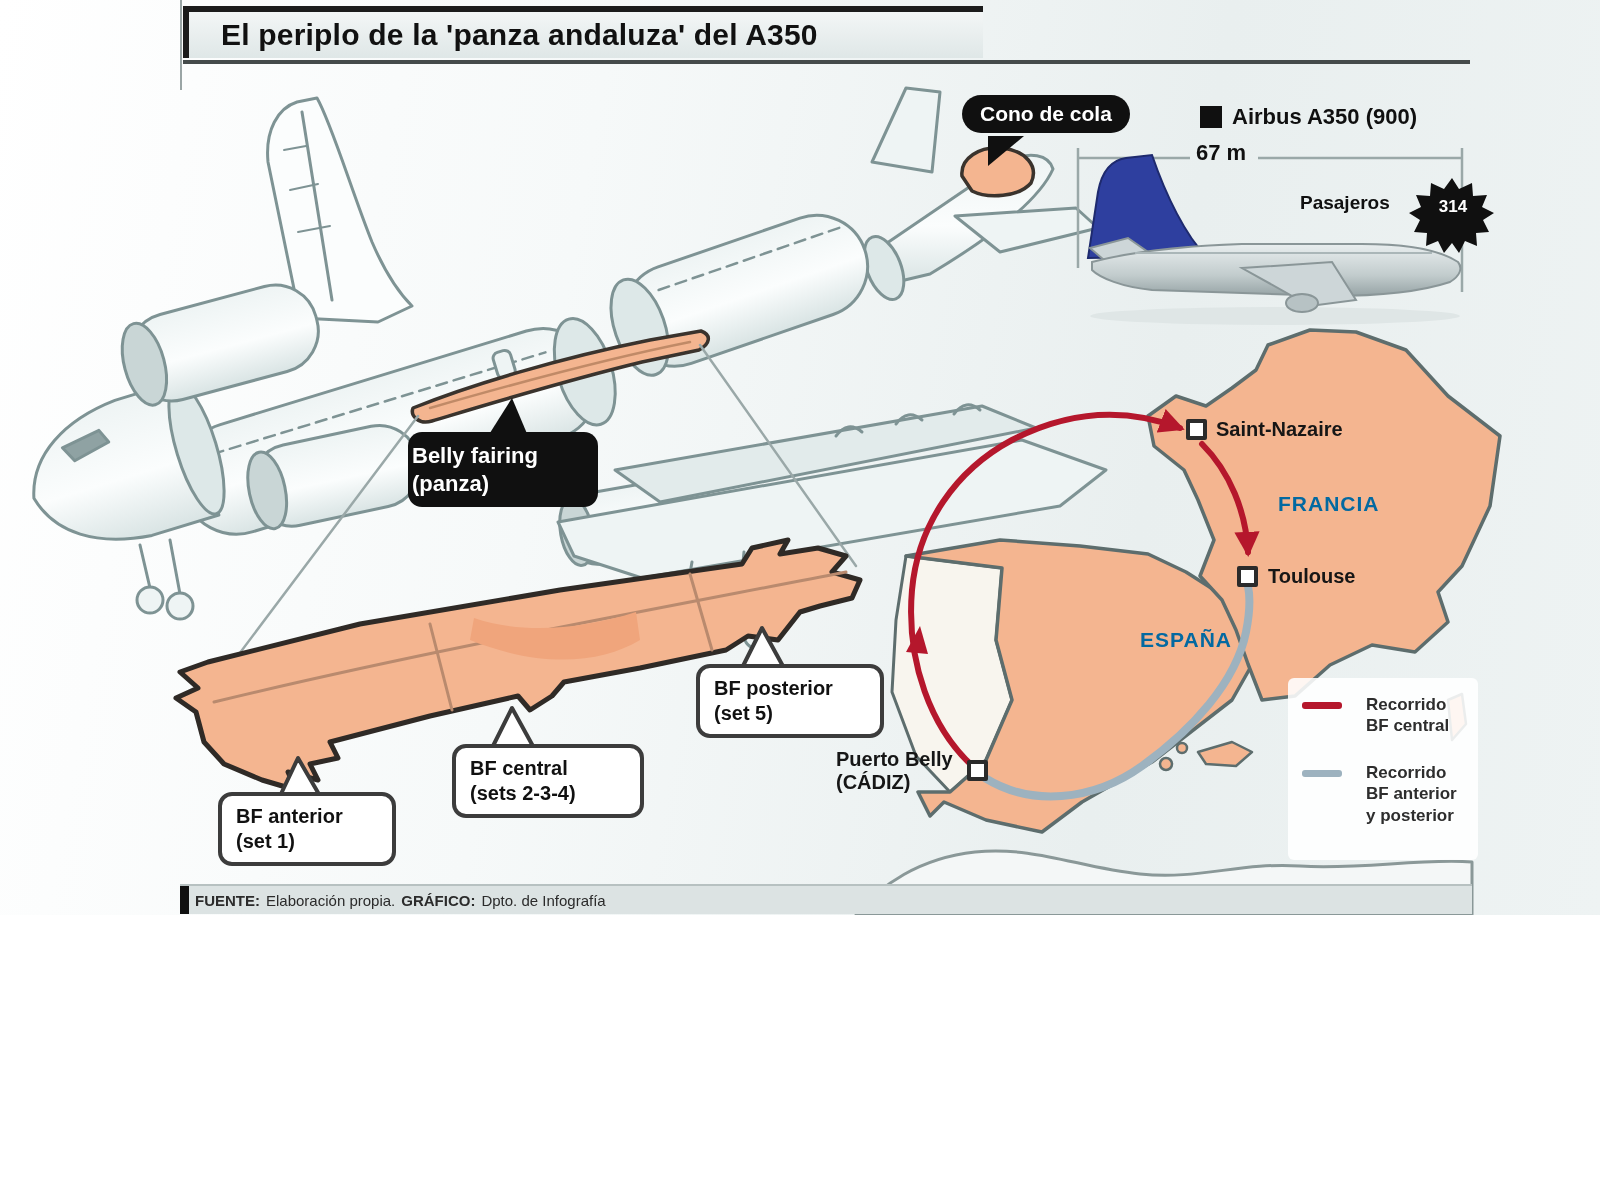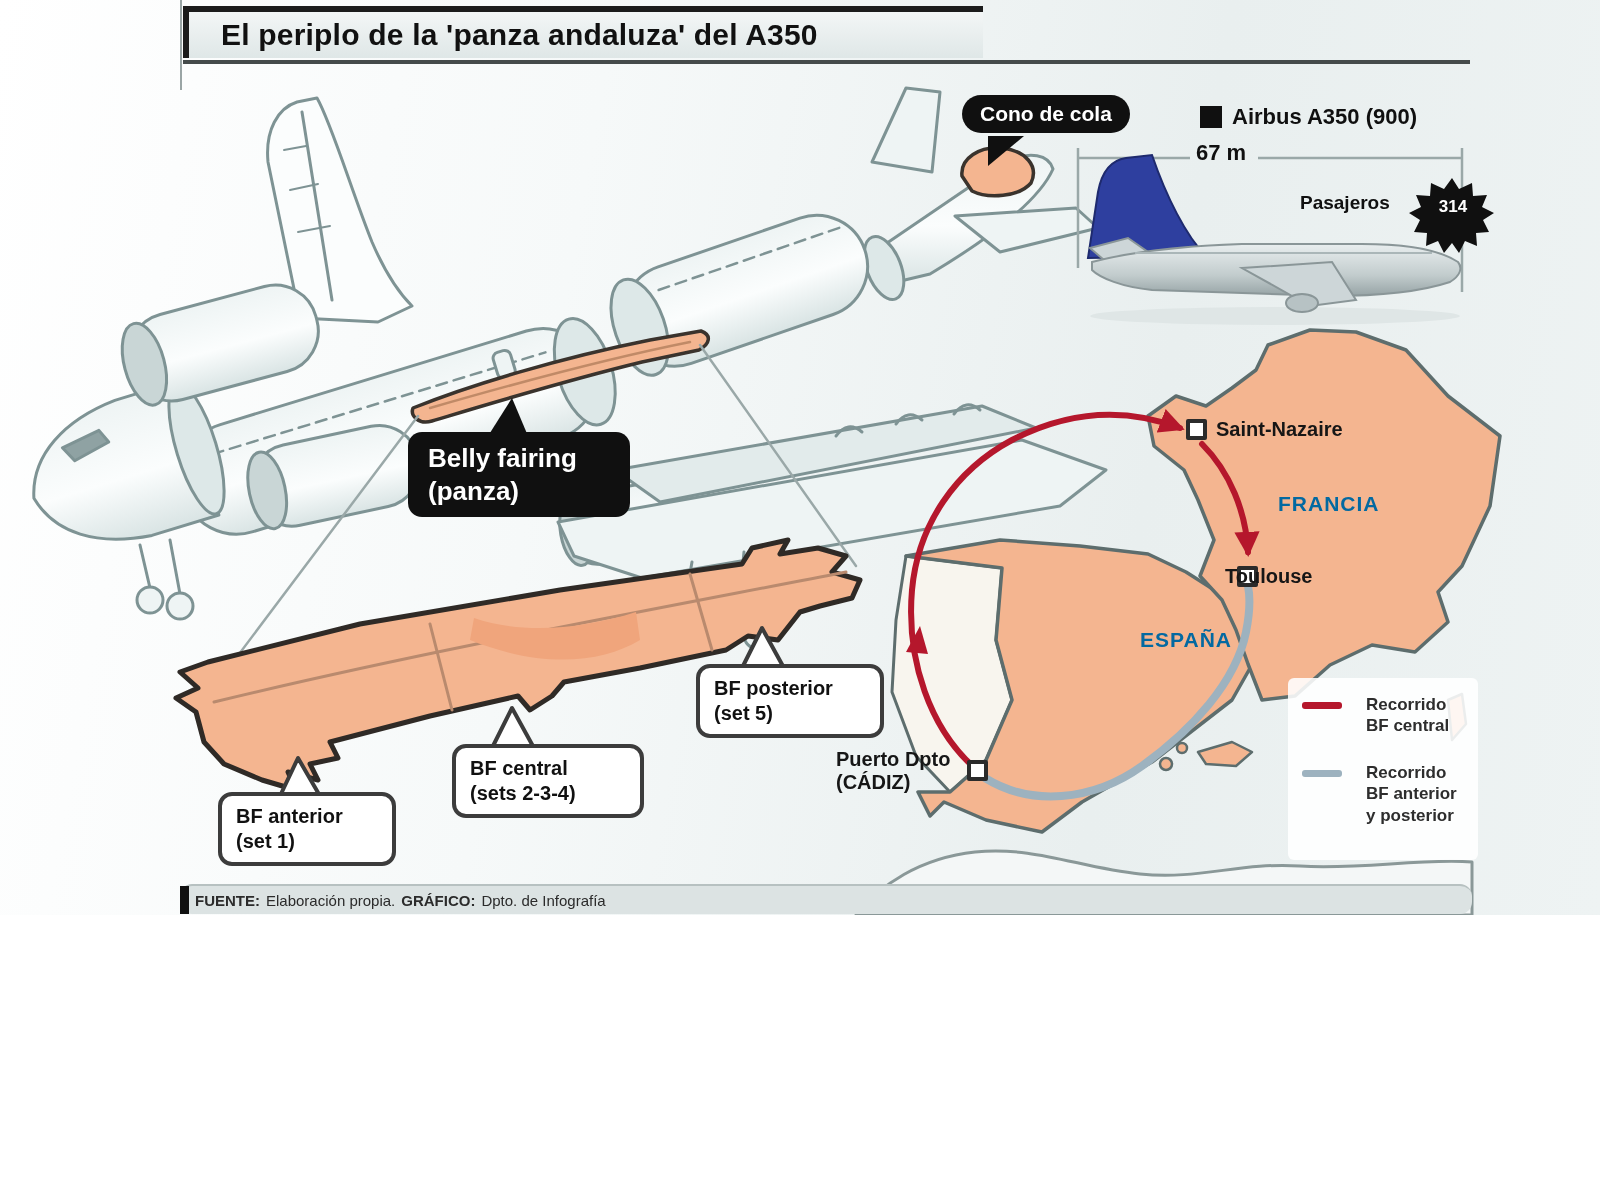--- a/index.html
+++ b/index.html
@@ -15,21 +15,21 @@
              border-top:6px solid #1c1c1c;border-left:6px solid #1c1c1c;
              background:linear-gradient(#f3f6f6,#dfe7e7);
              display:flex;align-items:center;padding-left:16px;box-sizing:border-box;}
   .title-bar h1{margin:16px;font-size:30px;font-weight:bold;color:#111;letter-spacing:.2px;}
   .title-underline{position:absolute;left:183px;top:60px;width:1287px;height:4px;background:#454b4b;z-index:6;}
   .left-hairline{position:absolute;left:180px;top:0;width:2px;height:90px;background:#9aa5a5;z-index:6;}
 
   .pill{background:#101010;color:#fff;font-weight:bold;border-radius:24px;
         padding:7px 18px;font-size:21px;z-index:6;}
   .black-box{background:#101010;color:#fff;font-weight:bold;border-radius:14px;
-        padding:10px 20px;font-size:26px;line-height:1.25;z-index:6;}
+        padding:10px 4px;font-size:22px;line-height:1.25;z-index:6;}
   .bubble{background:#fff;border:4px solid #3c3c3c;border-radius:14px;color:#111;
         font-weight:bold;font-size:20px;line-height:1.25;padding:8px 14px;z-index:6;}
 
   .spec-row{position:absolute;left:1200px;top:104px;z-index:6;display:flex;align-items:center;gap:10px;text-align:center;}
   .sq-icon{width:22px;height:22px;background:#101010;display:inline-block;}
   .spec-row .model{font-size:22px;font-weight:bold;color:#101010;}
   .dim-label{position:absolute;left:1196px;top:140px;z-index:6;font-size:22px;font-weight:bold;
              background:transparent;color:#101010;}
   .pax-label{position:absolute;left:1300px;top:192px;z-index:6;font-size:19px;font-weight:bold;color:#101010;}
   .pax-num{position:absolute;left:1428px;top:197px;width:50px;text-align:center;z-index:7;
@@ -40,21 +40,21 @@
 
   .legend-panel{position:absolute;left:1288px;top:678px;width:190px;height:182px;z-index:4;
                 background:rgba(255,255,255,.88);border-radius:6px;}
   .legend-item{position:absolute;z-index:6;display:flex;align-items:flex-start;gap:24px;}
   .swatch{width:40px;height:7px;border-radius:3px;margin-top:8px;flex:0 0 auto;}
   .sw-red{background:#b5172c;}
   .sw-gray{background:#9db2bf;}
   .legend-item .txt{font-size:17px;font-weight:bold;color:#2d2d2d;line-height:1.25;}
 
   .footer-bar{position:absolute;left:180px;top:884px;width:1292px;height:30px;z-index:6;
-              background:#dce3e3;border-top:2px solid #b7c1c1;display:flex;align-items:center;box-sizing:border-box;border-radius:12px;}
+              background:#dce3e3;border-top:2px solid #b7c1c1;display:flex;align-items:center;box-sizing:border-box;}
   .footer-tick{width:9px;height:100%;background:#101010;margin-right:12px;flex:0 0 auto;}
   .footer-bar span{font-size:15px;color:#2b2b2b;margin-right:6px;white-space:nowrap;}
   .footer-bar .b{font-weight:bold;}
 </style>
 </head>
 <body>
 
 <div class="page">
   <div class="info-bg"></div>
 
@@ -256,22 +256,22 @@
 (panza)</div>
 
   <div class="bubble lbl ml" style="left:218px;top:792px;width:142px;">BF anterior
 (set 1)</div>
   <div class="bubble lbl ml" style="left:452px;top:744px;width:156px;">BF central
 (sets 2-3-4)</div>
   <div class="bubble lbl ml" style="left:696px;top:664px;width:152px;">BF posterior
 (set 5)</div>
 
   <div class="lbl city" style="left:1216px;top:418px;">Saint-Nazaire</div>
-  <div class="lbl city" style="left:1225px;top:565px;">Toulouse</div>
-  <div class="lbl city ml" style="left:836px;top:748px;">Puerto Dpto
+  <div class="lbl city" style="left:1268px;top:565px;">Toulouse</div>
+  <div class="lbl city ml" style="left:836px;top:748px;">Puerto Belly
 (CÁDIZ)</div>
   <div class="lbl country" style="left:1278px;top:492px;">FRANCIA</div>
   <div class="lbl country" style="left:1092px;top:628px;margin-left:48px;">ESPAÑA</div>
 
   <div class="legend-panel"></div>
   <div class="legend-item" style="left:1302px;top:694px;">
     <span class="swatch sw-red"></span>
     <span class="txt ml">Recorrido
 BF central</span>
   </div>

